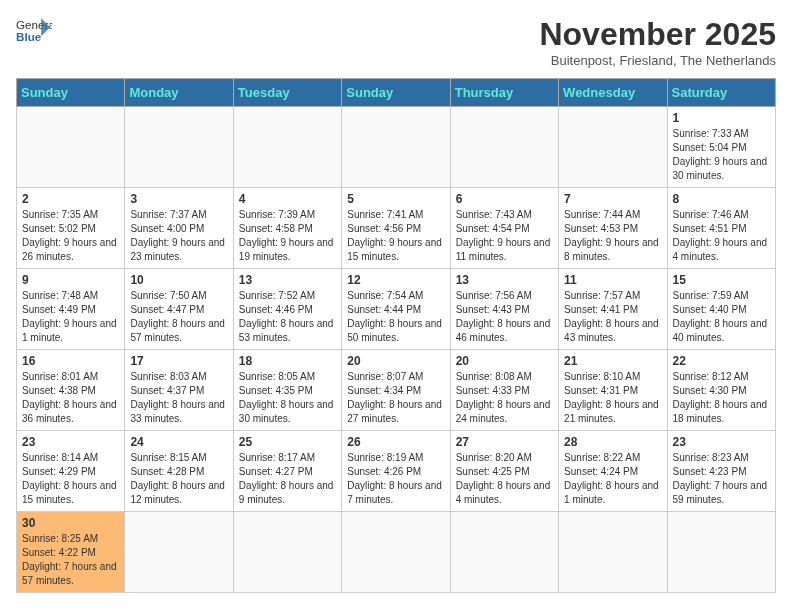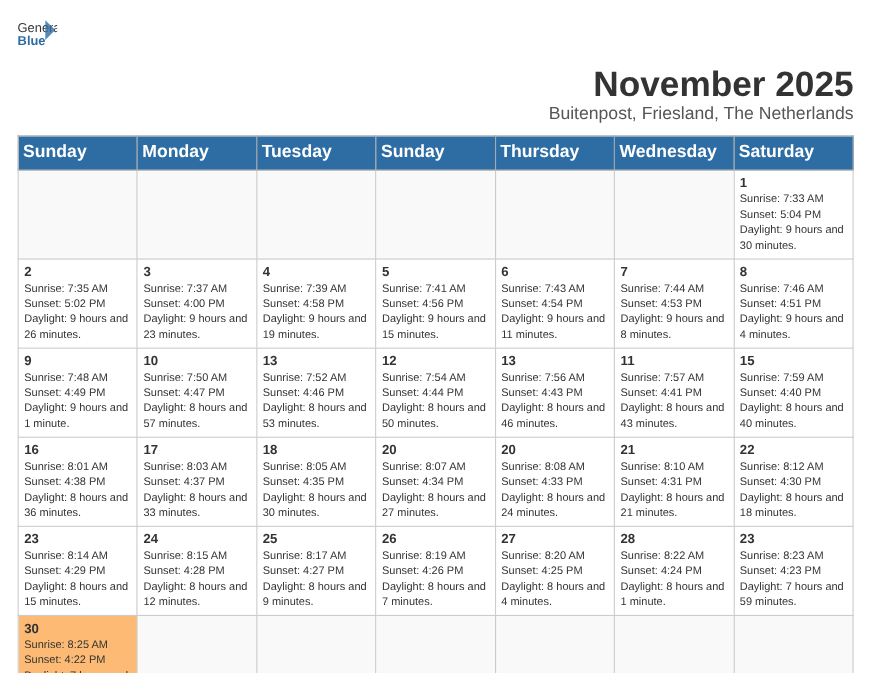--- a/index.html
+++ b/index.html
@@ -25,35 +25,34 @@
       width: 36px;
       height: 28px;
     }
     .title-block {
       text-align: right;
     }
     .month-title {
       font-size: 32px;
       font-weight: bold;
       color: #333;
-      margin-top: 42px;
     }
     .subtitle {
-      font-size: 16px;
+      font-size: 13px;
       color: #555;
     }
     .calendar {
       width: 100%;
       border-collapse: collapse;
       border: 1px solid #ccc;
     }
     .calendar th {
       background-color: #2e6da4;
-      color: #ffffff;
-      font-size: 16px;
+      color: #5eead4;
+      font-size: 13px;
       font-weight: bold;
       padding: 6px 4px;
       text-align: left;
       border: 1px solid #aaa;
     }
     .calendar td {
       vertical-align: top;
       border: 1px solid #ccc;
       padding: 4px 5px;
       font-size: 10.5px;

